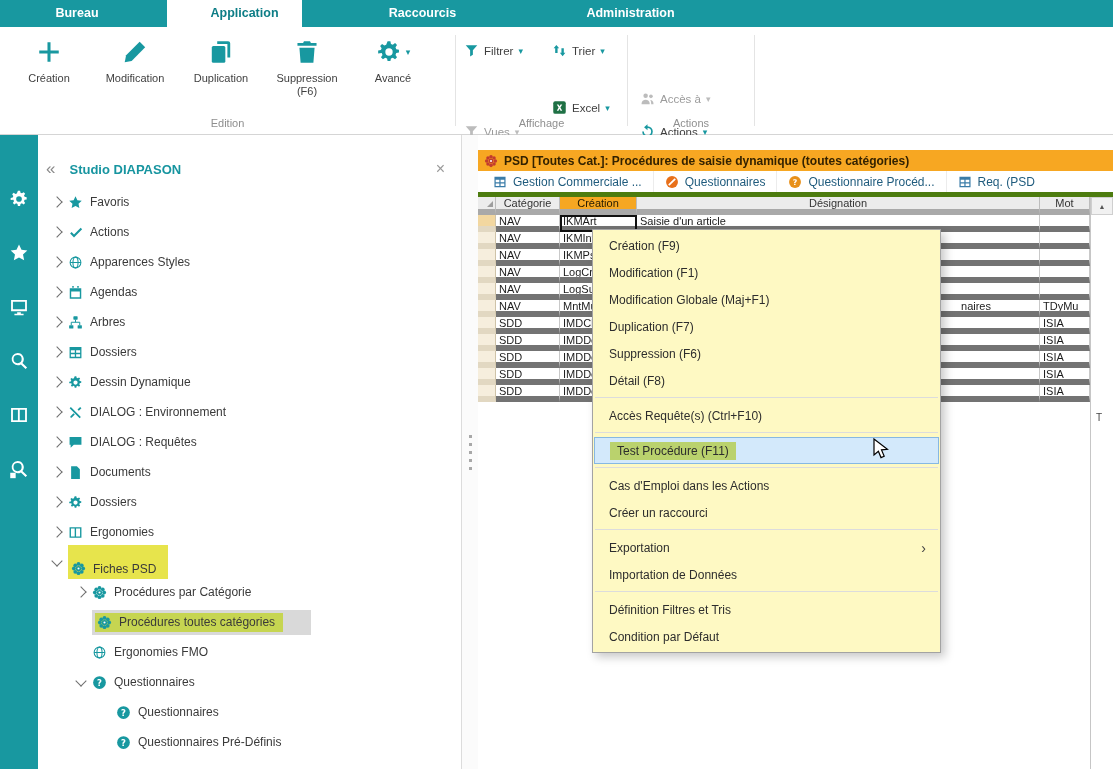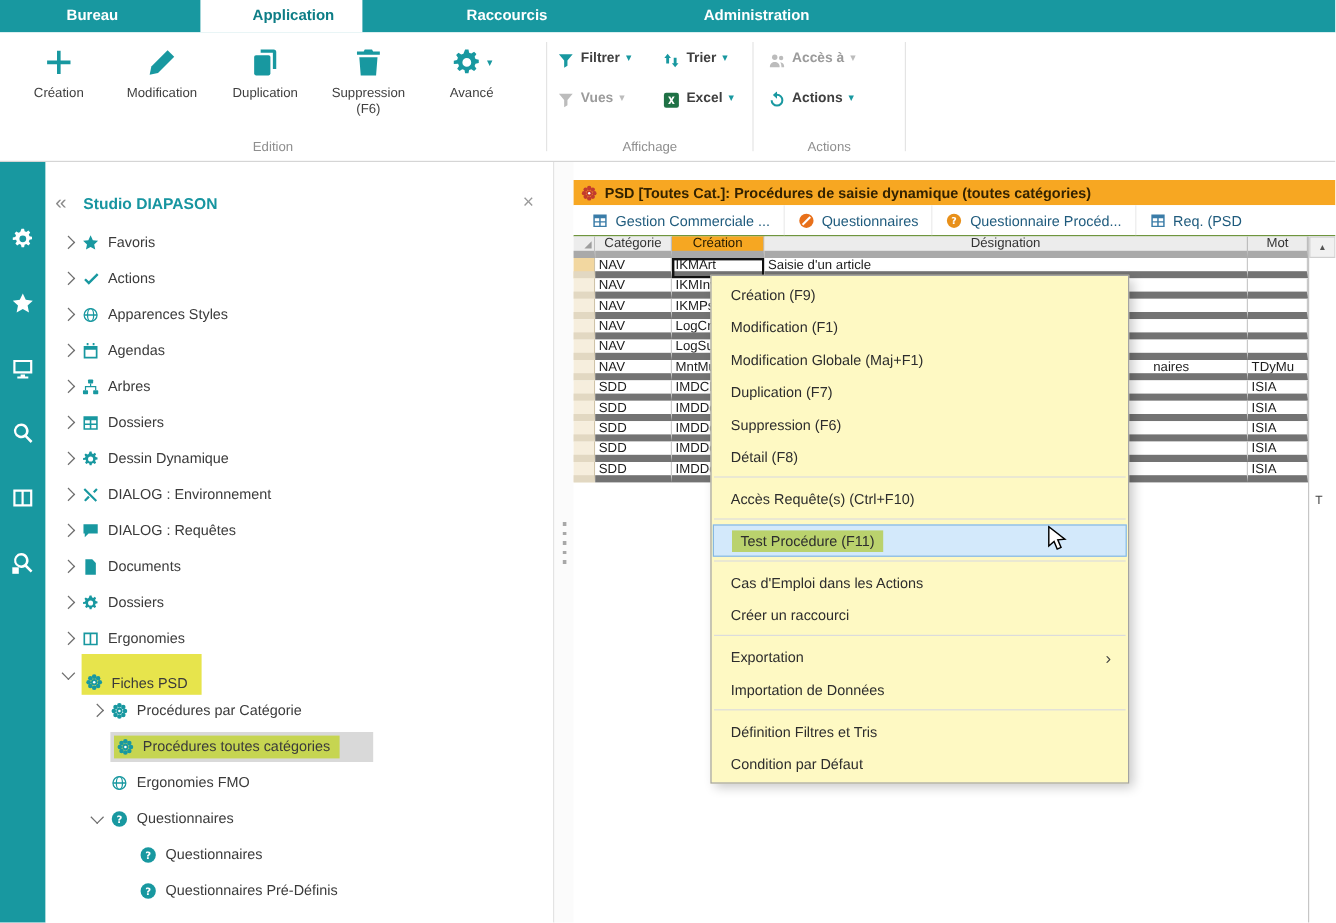--- a/index.html
+++ b/index.html
@@ -22,23 +22,23 @@
   .rbtns{display:flex;padding:2px 0 0 6px;}
   .rbtn{width:86px;height:86px;display:flex;flex-direction:column;align-items:center;gap:7px;padding-top:10px;box-sizing:border-box;font-size:11px;color:#3f3f3f;}
   .rbtn .ic{width:26px;height:26px;color:#1898a0;}
   .rlbl{text-align:center;line-height:13px;}
   .iconrow{display:flex;align-items:center;gap:4px;}
   .crt{color:#1898a0;font-size:9px;}
   .glabel{position:absolute;bottom:5px;left:0;right:0;text-align:center;font-size:11px;color:#8f8f8f;}
   .vsep{width:1px;background:#e4e4e4;margin:8px 0;}
   .g-aff{width:171px;}
   .sgrid{display:grid;grid-template-columns:88px 76px;row-gap:18px;padding:16px 0 0 8px;}
-  .sbtn{display:flex;gap:5px;font-size:11.5px;color:#3f3f3f;font-weight:bold;}
+  .sbtn{display:flex;align-items:center;gap:5px;font-size:11.5px;color:#3f3f3f;}
   .sbtn .ic{width:15px;height:15px;color:#1898a0;flex:none;}
-  .sbtn.dis{color:#9b9b9b;}
+  .sbtn.dis{color:#9b9b9b;margin-top:48px;}
   .sbtn.dis .ic,.sbtn.dis .crt{color:#bcbcbc;}
   .g-act{width:126px;}
   .acol{display:flex;flex-direction:column;gap:18px;padding:16px 0 0 12px;}
 
   
   .rail{position:absolute;left:0;top:135px;width:38px;height:634px;background:#1898a0;display:flex;flex-direction:column;align-items:center;padding-top:54px;gap:34px;box-sizing:border-box;}
   .rail .ic{width:20px;height:20px;color:#fff;}
 
   
   .tree{position:absolute;left:38px;top:135px;width:424px;height:634px;background:#fff;border-right:1px solid #dcdcdc;box-sizing:border-box;}
@@ -61,21 +61,21 @@
   .hl-green{display:inline-flex;align-items:center;background:#c6d551;padding:2px 8px 2px 2px;}
 
   
   .splitter{position:absolute;left:462px;top:135px;width:16px;height:634px;background:#fbfbfb;}
   .grip{position:absolute;left:7px;top:300px;width:3px;height:38px;background:repeating-linear-gradient(#a8a8a8 0 3px,transparent 3px 8px);}
 
   
   .main{position:absolute;left:478px;top:135px;width:635px;height:634px;background:#fff;}
   .mtitle{position:absolute;left:0;top:15px;width:100%;height:21px;background:#f7a722;display:flex;align-items:center;gap:6px;padding-left:6px;box-sizing:border-box;font-size:12px;font-weight:bold;color:#332200;white-space:nowrap;overflow:hidden;}
   .mtitle .ic{width:14px;height:14px;color:#c23b2e;flex:none;}
-  .mtabs{position:absolute;left:0;top:36px;width:100%;height:26px;border-bottom:1px solid #4d7c0f;display:flex;align-items:center;background:#fff;padding-left:4px;box-sizing:border-box;}
+  .mtabs{position:absolute;left:0;top:36px;width:100%;height:26px;border-bottom:5px solid #4d7c0f;display:flex;align-items:center;background:#fff;padding-left:4px;box-sizing:border-box;}
   .mtab{display:flex;align-items:center;gap:6px;font-size:12px;color:#1f5b7d;padding:0 11px;height:100%;white-space:nowrap;}
   .mtab+.mtab{border-left:1px solid #ececec;}
   .mtab .ic{width:14px;height:14px;color:#3a7ca8;flex:none;}
 
   
   .gridzone{position:absolute;left:0;top:62px;width:612px;}
   .ghead{display:flex;height:18px;}
   .gc{box-sizing:border-box;border-right:1px solid #c9c9c9;border-bottom:6px solid #737373;font-size:11px;overflow:hidden;white-space:nowrap;text-align:center;}
   .ghead .gc{background:#ececec;border-right-color:#bdbdbd;border-bottom-color:#a9a9a9;display:flex;align-items:center;justify-content:center;color:#333;position:relative;}
   .w-sel{width:18px;}.w-cat{width:64px;}.w-proc{width:77px;}.w-des{width:403px;}.w-mot{width:50px;}

